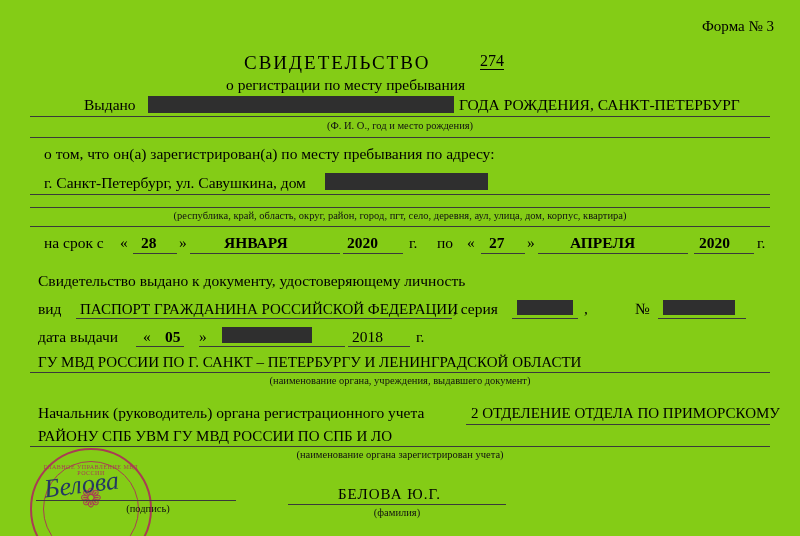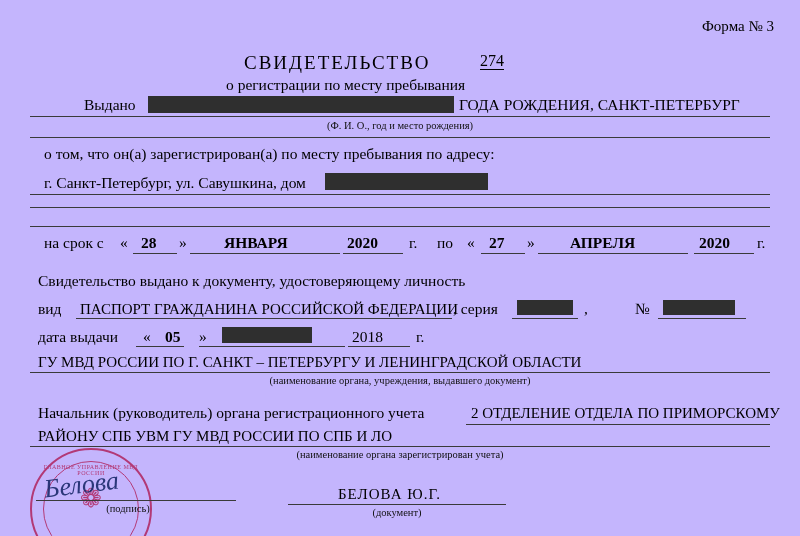--- a/index.html
+++ b/index.html
@@ -4,21 +4,21 @@
 <style>
   html, body {
     margin: 0;
     padding: 0;
     background: #ffffff;
   }
   #page {
     position: relative;
     width: 800px;
     height: 536px;
-    background: #c4b5fd;
+    background: #84cc16;
     font-family: "Liberation Serif", serif;
     color: #000000;
     overflow: hidden;
   }
 
   .abs { position: absolute; }
 
   .form-no {
     top: 18px;
     right: 26px;
@@ -147,20 +147,21 @@
   <div class="abs caption" style="top:120px; left:30px; width:740px;">(Ф. И. О., год и место рождения)</div>
   <div class="abs rule" style="top:137px; left:30px; width:740px;"></div>
 
   <div class="abs lbl" style="top:174px; left:44px;">г. Санкт-Петербург, ул. Савушкина, дом</div>
 
   <div class="abs lbl" style="top:145px; left:44px;">о том, что он(а) зарегистрирован(а) по месту пребывания по адресу:</div>
   <div class="abs redact" style="top:173px; left:325px; width:163px; height:17px;"></div>
   <div class="abs rule" style="top:194px; left:30px; width:740px;"></div>
   <div class="abs rule" style="top:207px; left:30px; width:740px;"></div>
 
+  <div class="abs caption" style="top:210px; left:30px; width:740px;">(республика, край, область, округ, район, город, пгт, село, деревня, аул, улица, дом, корпус, квартира)</div>
   <div class="abs rule" style="top:226px; left:30px; width:740px;"></div>
 
   <div class="abs lbl" style="top:234px; left:44px;">на срок с</div>
   <div class="abs lbl" style="top:234px; left:120px;">«</div>
   <div class="abs bold-val" style="top:234px; left:141px;">28</div>
   <div class="abs lbl" style="top:234px; left:179px;">»</div>
   <div class="abs bold-val" style="top:234px; left:224px;">ЯНВАРЯ</div>
   <div class="abs bold-val" style="top:234px; left:347px;">2020</div>
   <div class="abs lbl" style="top:234px; left:409px;">г.</div>
   <div class="abs lbl" style="top:234px; left:437px;">по</div>
@@ -216,19 +217,19 @@
   <div class="abs stamp">
     <div class="stamp-inner"></div>
     <div class="stamp-txt-top">ГЛАВНОЕ УПРАВЛЕНИЕ МВД РОССИИ</div>
     <div class="stamp-emblem">❁</div>
 
   </div>
 
   <div class="abs signature">Белова</div>
 
   <div class="abs rule" style="top:500px; left:36px; width:200px;"></div>
-  <div class="abs caption" style="top:503px; left:28px; width:200px;">(подпись)</div>
+  <div class="abs caption" style="top:503px; left:48px; width:200px;">(подпись)</div>
 
   <div class="abs name-right" style="top:486px; left:338px;">БЕЛОВА Ю.Г.</div>
   <div class="abs rule" style="top:504px; left:288px; width:218px;"></div>
-  <div class="abs caption" style="top:507px; left:288px; width:218px;">(документ)</div>
+  <div class="abs caption" style="top:507px; left:288px; width:218px;">(фамилия)</div>
 
 </div>
 
 </body></html>

